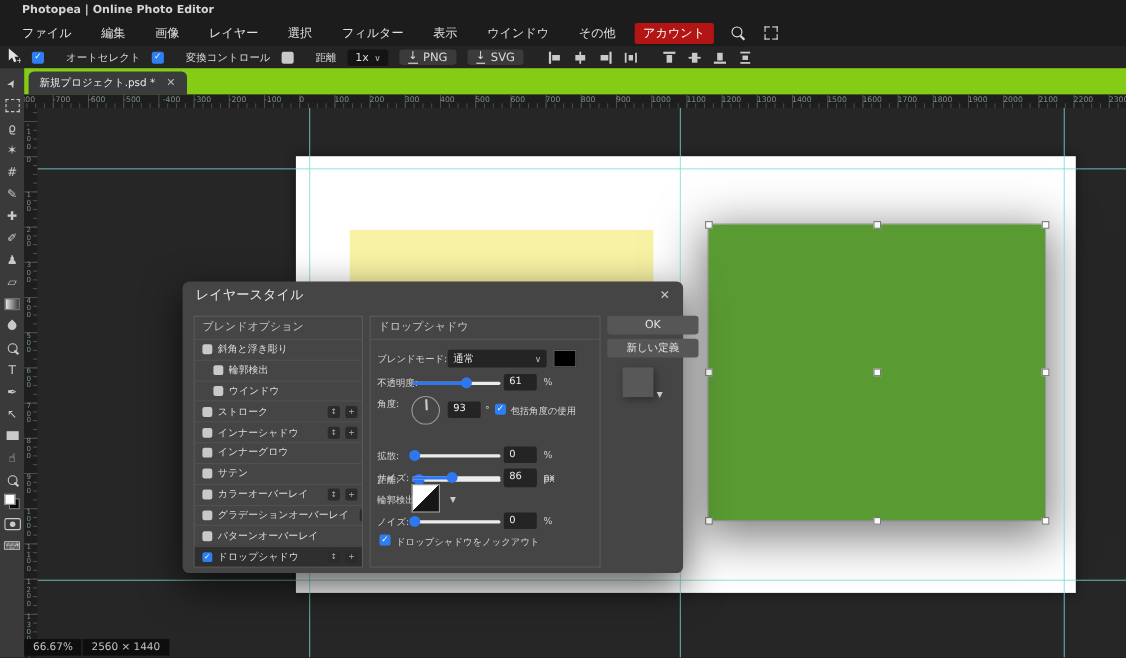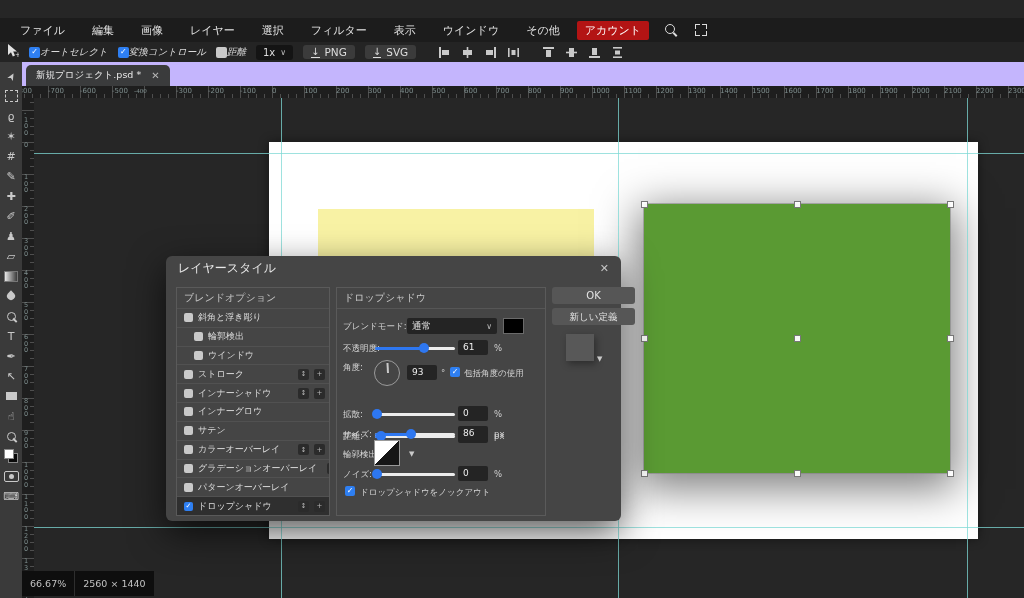--- a/index.html
+++ b/index.html
@@ -21,32 +21,32 @@
   .icon-fullscreen .tr{right:0;top:0;border-left:none;border-bottom:none;}
   .icon-fullscreen .bl{left:0;bottom:0;border-right:none;border-top:none;}
   .icon-fullscreen .br{right:0;bottom:0;border-left:none;border-top:none;}
   .optionsbar{position:absolute;left:0;top:42px;width:100%;height:20px;background:#242424;
     display:flex;align-items:center;gap:10px;padding-left:5px;box-sizing:border-box;}
   .opt-label{font-size:9.5px;color:#dadada;white-space:nowrap;}
   .cb{width:11px;height:11px;border-radius:2px;background:#c9c9c9;display:inline-flex;
       align-items:center;justify-content:center;flex:0 0 auto;}
   .cb.on{background:#2e7ff2;}
   .cb.on::after{content:"✓";color:#fff;font-size:8px;line-height:1;}
-  .cb-group{display:flex;align-items:center;gap:0;font-style:italic;}
+  .cb-group{display:flex;align-items:center;gap:20px;}
   .zoom-select{background:#141414;border-radius:3px;color:#ddd;font-size:10px;padding:2px 7px;
     display:flex;align-items:center;gap:5px;}
   .chev{font-size:8px;color:#bbb;}
   .export-btn{background:#3b3b3b;border-radius:3px;color:#ddd;font-size:10.5px;padding:1px 8px;
     display:flex;align-items:center;gap:5px;}
   .dl-arrow{font-size:10px;color:#ddd;border-bottom:1.6px solid #ddd;line-height:10px;}
   .ali{display:flex;align-items:center;}
   .ali svg{display:block;}
   .gap-l{margin-left:12px;}
   
-  .tabbar{position:absolute;left:22px;top:62px;right:0;height:24px;background:#c4b5fd;}
+  .tabbar{position:absolute;left:22px;top:62px;right:0;height:24px;background:#84cc16;}
   .tab{position:absolute;left:4px;top:3px;height:21px;background:#3a3b3c;border-radius:5px 5px 0 0;
     display:flex;align-items:center;gap:10px;padding:0 10px;}
   .tab-title{color:#e9e9e9;font-size:9.5px;white-space:nowrap;}
   .tab-close{color:#b8b8b8;font-size:10px;line-height:1;}
   .hruler{position:absolute;left:22px;top:86px;right:0;height:12px;background:#1e1e1e;overflow:hidden;
     background-image:linear-gradient(90deg,#4e4e4e 0,#4e4e4e 1px,transparent 1px),
                      linear-gradient(90deg,#4e4e4e 0,#4e4e4e 1px,transparent 1px);
     background-size:8px 4px,32px 12px;background-position:2px 8px,26px 0;background-repeat:repeat-x;}
   .hruler .rl{position:absolute;top:1px;font-size:7px;color:#7e8e8e;white-space:nowrap;}
   .vruler{position:absolute;left:22px;top:98px;width:12px;bottom:0;background:#1e1e1e;overflow:hidden;
@@ -121,30 +121,31 @@
   .cblabel{position:absolute;font-size:8.5px;color:#d6d6d6;white-space:nowrap;}
   .contour-thumb{position:absolute;left:31px;top:0;width:26px;height:26px;border:1px solid #999;box-sizing:border-box;
     background:linear-gradient(135deg,#ffffff 49%,#161616 50%);}
   .tri{position:absolute;font-size:7px;color:#c9c9c9;}
   .btn{position:absolute;left:386px;width:83px;height:17px;background:#565656;border-radius:3px;
     color:#e3e3e3;font-size:10px;text-align:center;line-height:17px;}
   .btn.small{font-size:9.5px;}
   .preview-sq{position:absolute;left:400px;top:78px;width:28px;height:27px;background:#585858;
     box-shadow:2px 3px 7px rgba(0,0,0,.35);}
   
-  .statusbar{position:absolute;left:22px;bottom:2px;height:25px;display:flex;align-items:center;
+  .statusbar{position:absolute;left:22px;bottom:2px;height:15px;display:flex;align-items:center;
     background:#0e0e0e;color:#c2c2c2;font-size:9.5px;}
   .statusbar .seg{padding:0 8px;white-space:nowrap;}
   .statusbar .div{width:1px;height:100%;background:#2e2e2e;}
 </style>
 </head>
 <body>
 
 <div class="app">
 
+  <div class="titlebar">Photopea | Online Photo Editor</div>
 
   <div class="menubar">
     <span style="display:flex;gap:27px;">
         <span class="menu-item">ファイル</span>
         <span class="menu-item">編集</span>
         <span class="menu-item">画像</span>
         <span class="menu-item">レイヤー</span>
         <span class="menu-item">選択</span>
         <span class="menu-item">フィルター</span>
         <span class="menu-item">表示</span>
@@ -342,21 +343,21 @@
       <span class="tab-title">新規プロジェクト.psd *</span>
       <span class="tab-close">✕</span>
     </div>
   </div>
 
   <div class="hruler">
       <span class="rl" style="left: -6px;">-800</span>
       <span class="rl" style="left: 26px;">-700</span>
       <span class="rl" style="left: 58px;">-600</span>
       <span class="rl" style="left: 90px;">-500</span>
-      <span class="rl" style="left: 112px; font-family: Liberation Serif, serif;">-400</span>
+      <span class="rl" style="left: 126px;">-400</span>
       <span class="rl" style="left: 154px;">-300</span>
       <span class="rl" style="left: 186px;">-200</span>
       <span class="rl" style="left: 218px;">-100</span>
       <span class="rl" style="left: 250px;">0</span>
       <span class="rl" style="left: 282px;">100</span>
       <span class="rl" style="left: 314px;">200</span>
       <span class="rl" style="left: 346px;">300</span>
       <span class="rl" style="left: 378px;">400</span>
       <span class="rl" style="left: 410px;">500</span>
       <span class="rl" style="left: 442px;">600</span>

